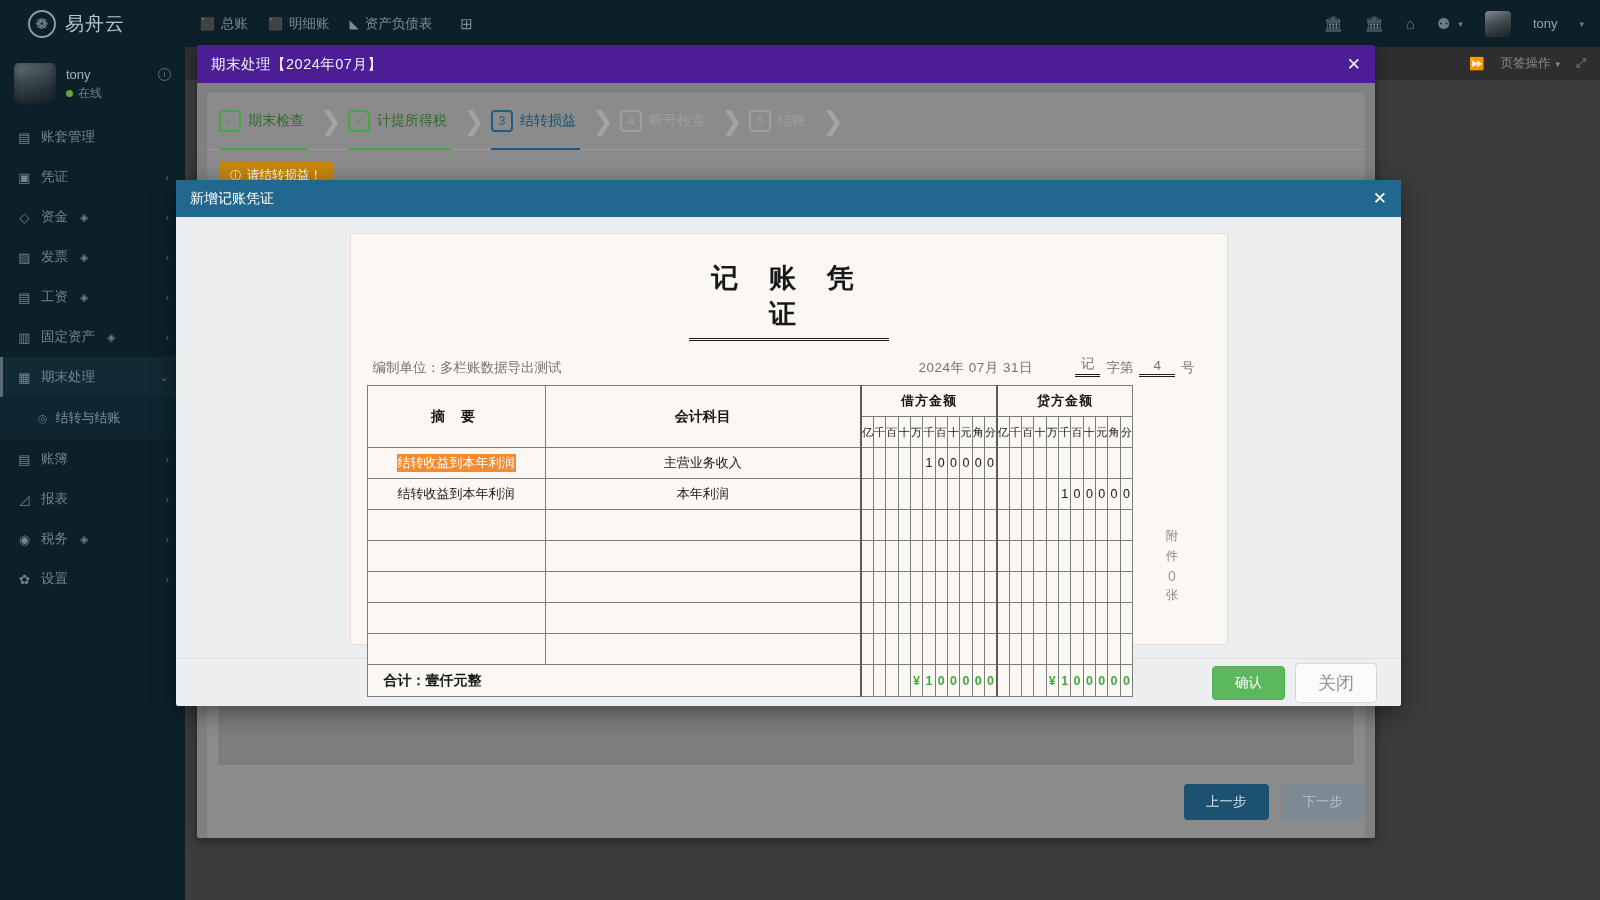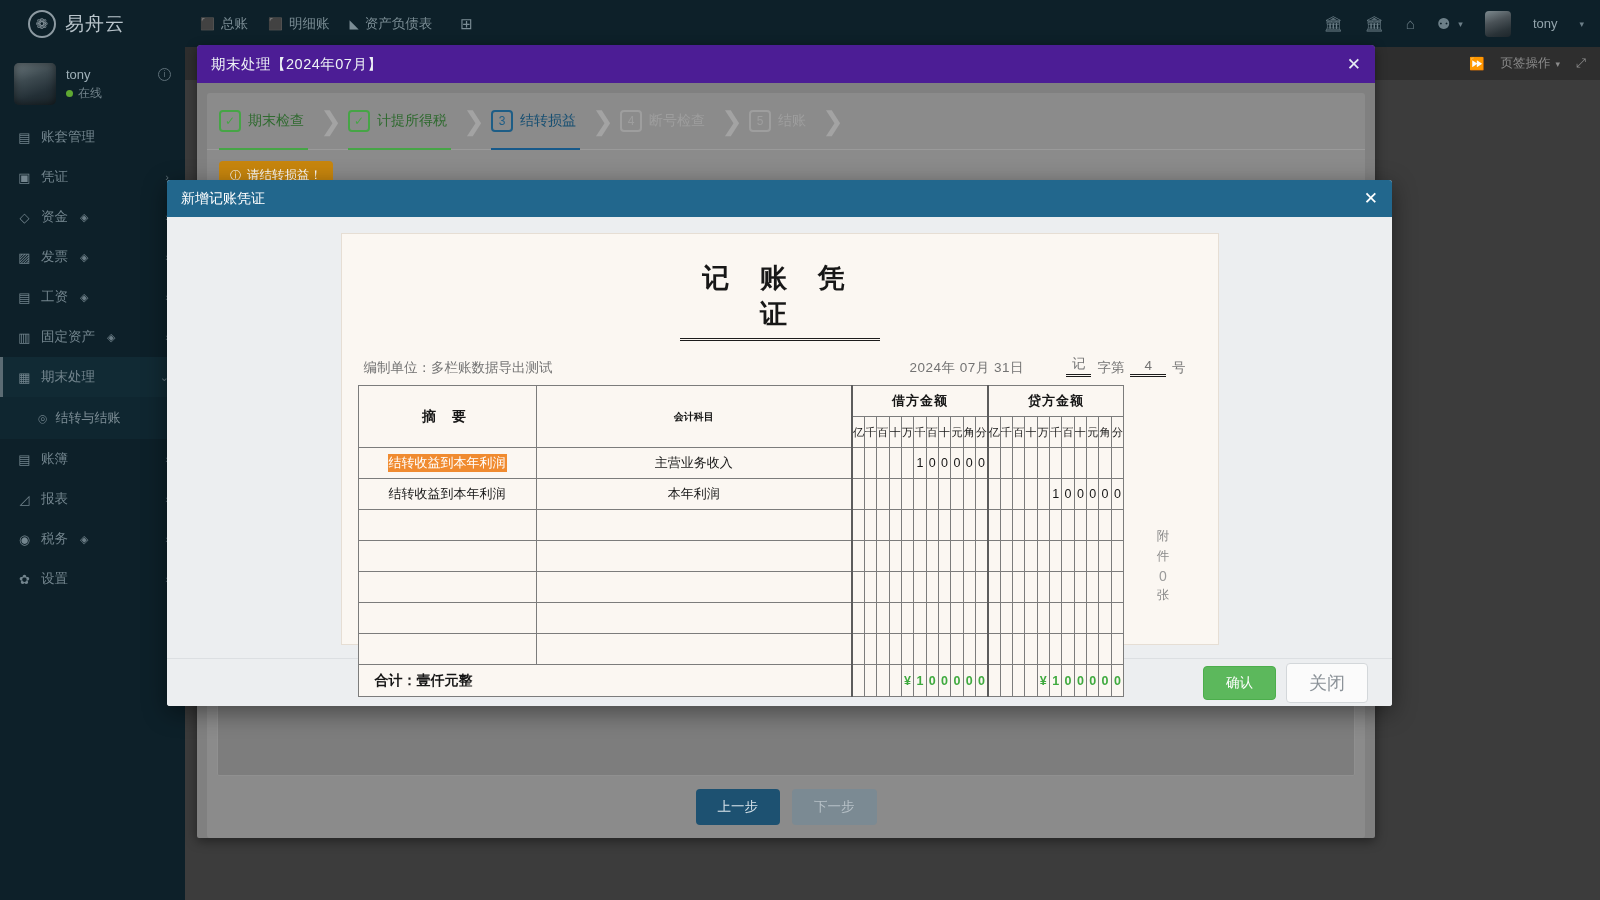--- a/index.html
+++ b/index.html
@@ -139,34 +139,34 @@
     background: #c8860d; color: #fff; font-size: 12.5px;
     padding: 6px 11px; border-radius: 4px;
   }
   .warn-pill .wi { font-size: 11px; }
 
   .panel-scroll {
     margin: 8px 10px 0 10px; background: #7d7d7d; border: 1px solid #909090;
     flex: 1; border-radius: 2px;
   }
   .panel-foot {
-    height: 62px; display: flex; align-items: center; justify-content: center; gap: 12px;
+    height: 72px; display: flex; align-items: center; justify-content: flex-end; gap: 12px;
   }
   .btn-prev {
     background: #1d5171; color: #d7e2e9; border: none; border-radius: 4px;
     font-size: 13.5px; padding: 9px 22px; font-family: inherit;
   }
   .btn-next {
     background: #7b8a93; color: #b7c1c7; border: none; border-radius: 4px;
     font-size: 13.5px; padding: 9px 22px; font-family: inherit;
   }
 
   
   .inner-modal {
-    position: absolute; left: 167px; top: 180px; width: 1225px; height: 526px;
+    position: absolute; left: 176px; top: 180px; width: 1225px; height: 526px;
     background: #eceef0; box-shadow: 0 6px 24px rgba(0,0,0,.45);
     border-radius: 3px; overflow: hidden;
   }
   .inner-head {
     height: 37px; background: #22678d; display: flex; align-items: center;
     padding: 0 14px;
   }
   .inner-title { color: #fff; font-size: 14px; }
   .inner-close { margin-left: auto; color: #fff; font-size: 17px; line-height: 1; }
 
@@ -197,21 +197,21 @@
 
   .v-table-wrap { display: flex; align-items: stretch; }
   table.v-table {
     border-collapse: collapse; table-layout: fixed; width: 795px;
     font-size: 13px; color: #161616; background: #fbf7f2;
   }
   table.v-table th, table.v-table td {
     border: 1px solid #7c7c7c; padding: 0; height: 31px; text-align: center;
   }
   th.th-zhaiyao { width: 178px; letter-spacing: 6px; font-size: 14px; }
-  th.th-kemu   { width: 316px; font-size: 10px; font-family: Liberation Serif, serif; }
+  th.th-kemu   { width: 316px; font-size: 14px; font-family: Liberation Serif, serif; }
   .amt-group-head { font-size: 13px; letter-spacing: 1px; }
   td.c-digit, th.c-unit { width: 14.1px; font-size: 11px; }
   th.c-unit { height: 19px; font-weight: normal; }
   td.cell-text { text-align: left; padding-left: 6px; }
   tr.row-empty td { height: 31px; }
   .sel-highlight {
     background: #f08b30; color: #fff; display: inline-block;
     padding: 1px 1px; line-height: 1.25;
   }
   td.c-digit { font-family: "Liberation Sans", sans-serif; font-size: 12.5px; }

